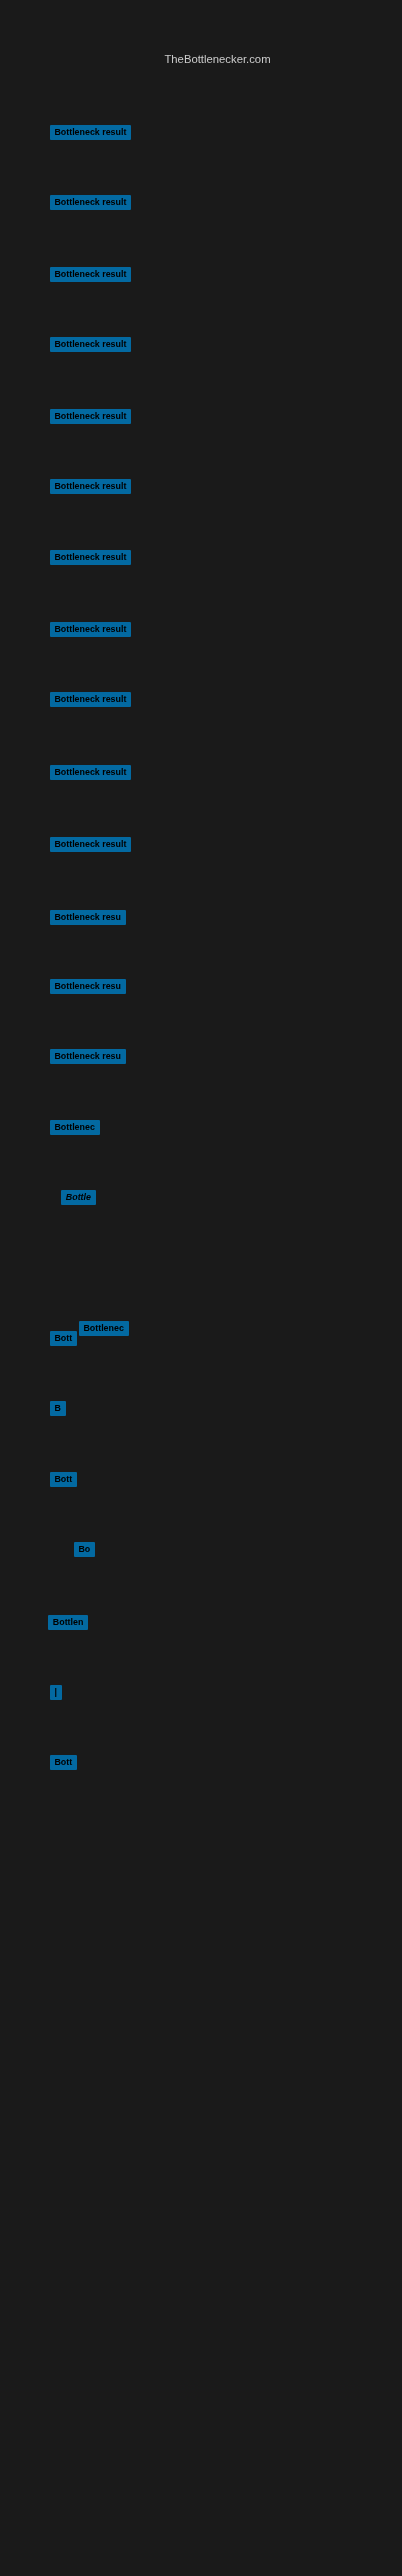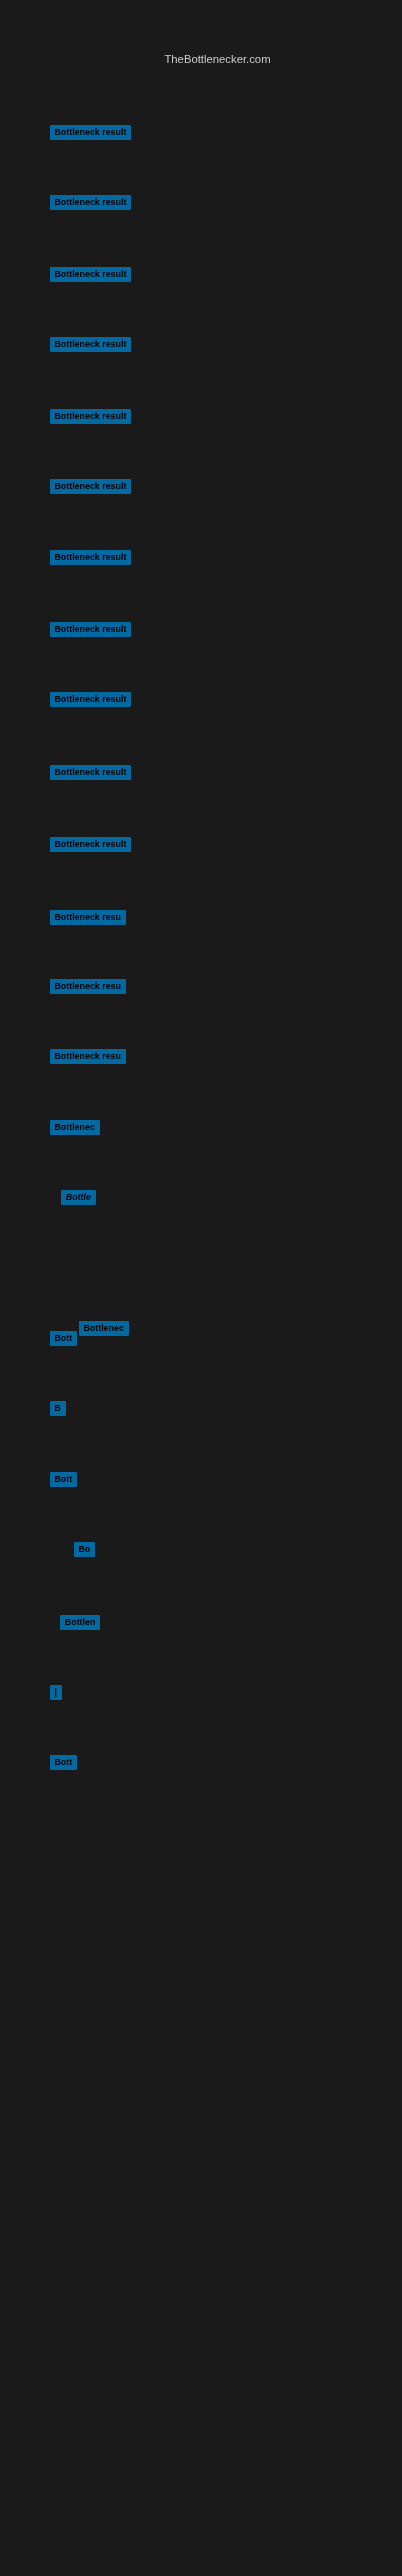--- a/index.html
+++ b/index.html
@@ -58,17 +58,17 @@
     <div style="position: absolute; top: 807px; left: 1.6px;"><span class="bottleneck-badge" style="max-width: 85px;">Bottleneck resu</span></div>
     <div style="position: absolute; top: 876px; left: 1.6px;"><span class="bottleneck-badge" style="max-width: 85px;">Bottleneck resu</span></div>
     <div style="position: absolute; top: 946px; left: 1.6px;"><span class="bottleneck-badge" style="max-width: 85px;">Bottleneck resu</span></div>
     <div style="position: absolute; top: 1017px; left: 1.6px;"><span class="bottleneck-badge" style="max-width: 63px;">Bottlenec</span></div>
     <div style="position: absolute; top: 1087px; left: 13px; font-style: italic;"><span class="bottleneck-badge" style="max-width: 39px;">Bottle</span></div>
     <div style="position: absolute; top: 1218px; left: 1.6px; margin-left: 29px;"><span class="bottleneck-badge" style="max-width: 55px;">Bottlenec</span></div>
     <div style="position: absolute; top: 1228px; left: 1.6px;"><span class="bottleneck-badge" style="max-width: 29px;">Bott</span></div>
     <div style="position: absolute; top: 1298px; left: 1.6px;"><span class="bottleneck-badge" style="max-width: 11.3px;">B</span></div>
     <div style="position: absolute; top: 1369px; left: 1.6px;"><span class="bottleneck-badge" style="max-width: 29px;">Bott</span></div>
     <div style="position: absolute; top: 1439px; left: 1.6px;"><span class="bottleneck-badge" style="max-width: 17.7px; margin-left: 24px;">Bo</span></div>
-    <div style="position: absolute; top: 1512px; left: 12px;"><span class="bottleneck-badge" style="max-width: 44px;">Bottlen</span></div>
+    <div style="position: absolute; top: 1512px; left: 0;"><span class="bottleneck-badge" style="max-width: 44px;">Bottlen</span></div>
     <div style="position: absolute; top: 1582px; left: 1.6px;"><span class="bottleneck-badge" style="max-width: 8px;">|</span></div>
     <div style="position: absolute; top: 1652px; left: 1.6px;"><span class="bottleneck-badge" style="max-width: 29px;">Bott</span></div>
   </div>
 
 
 </body></html>

